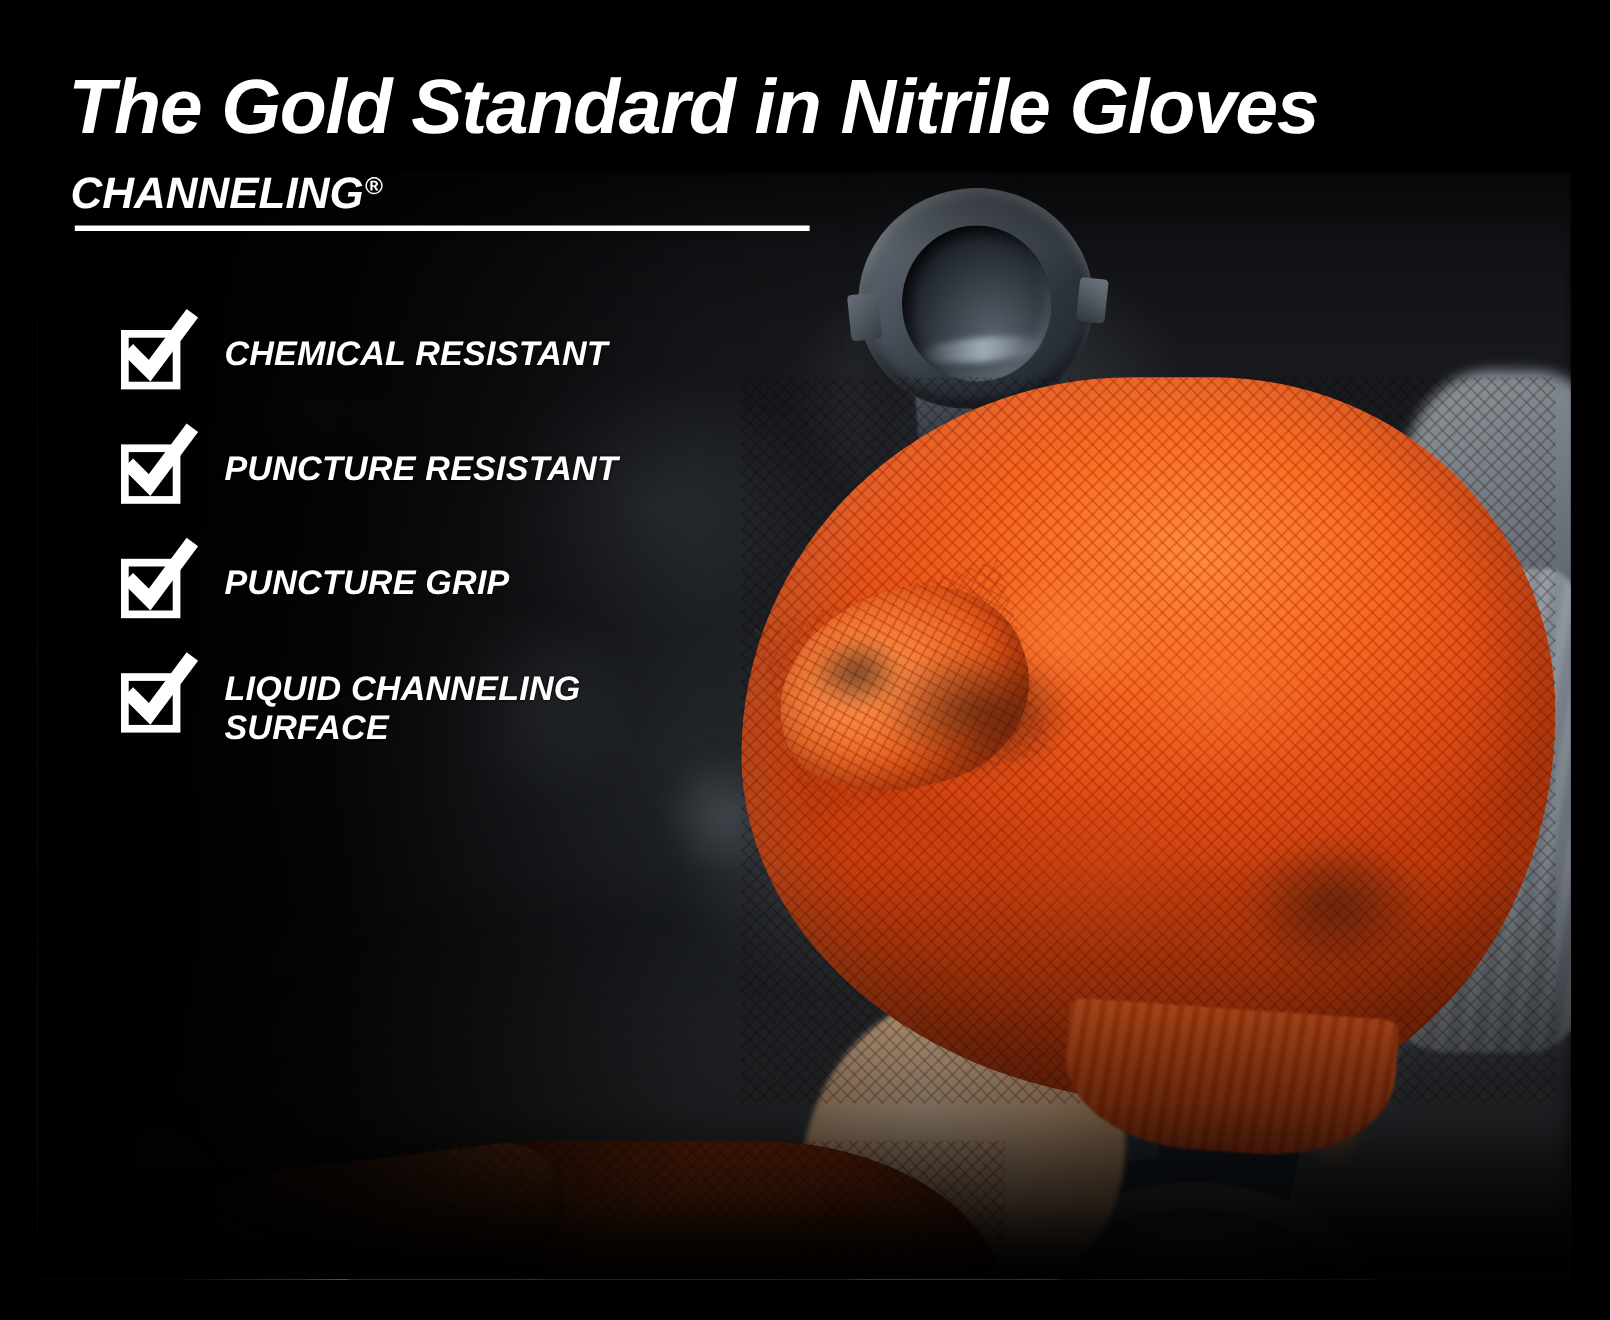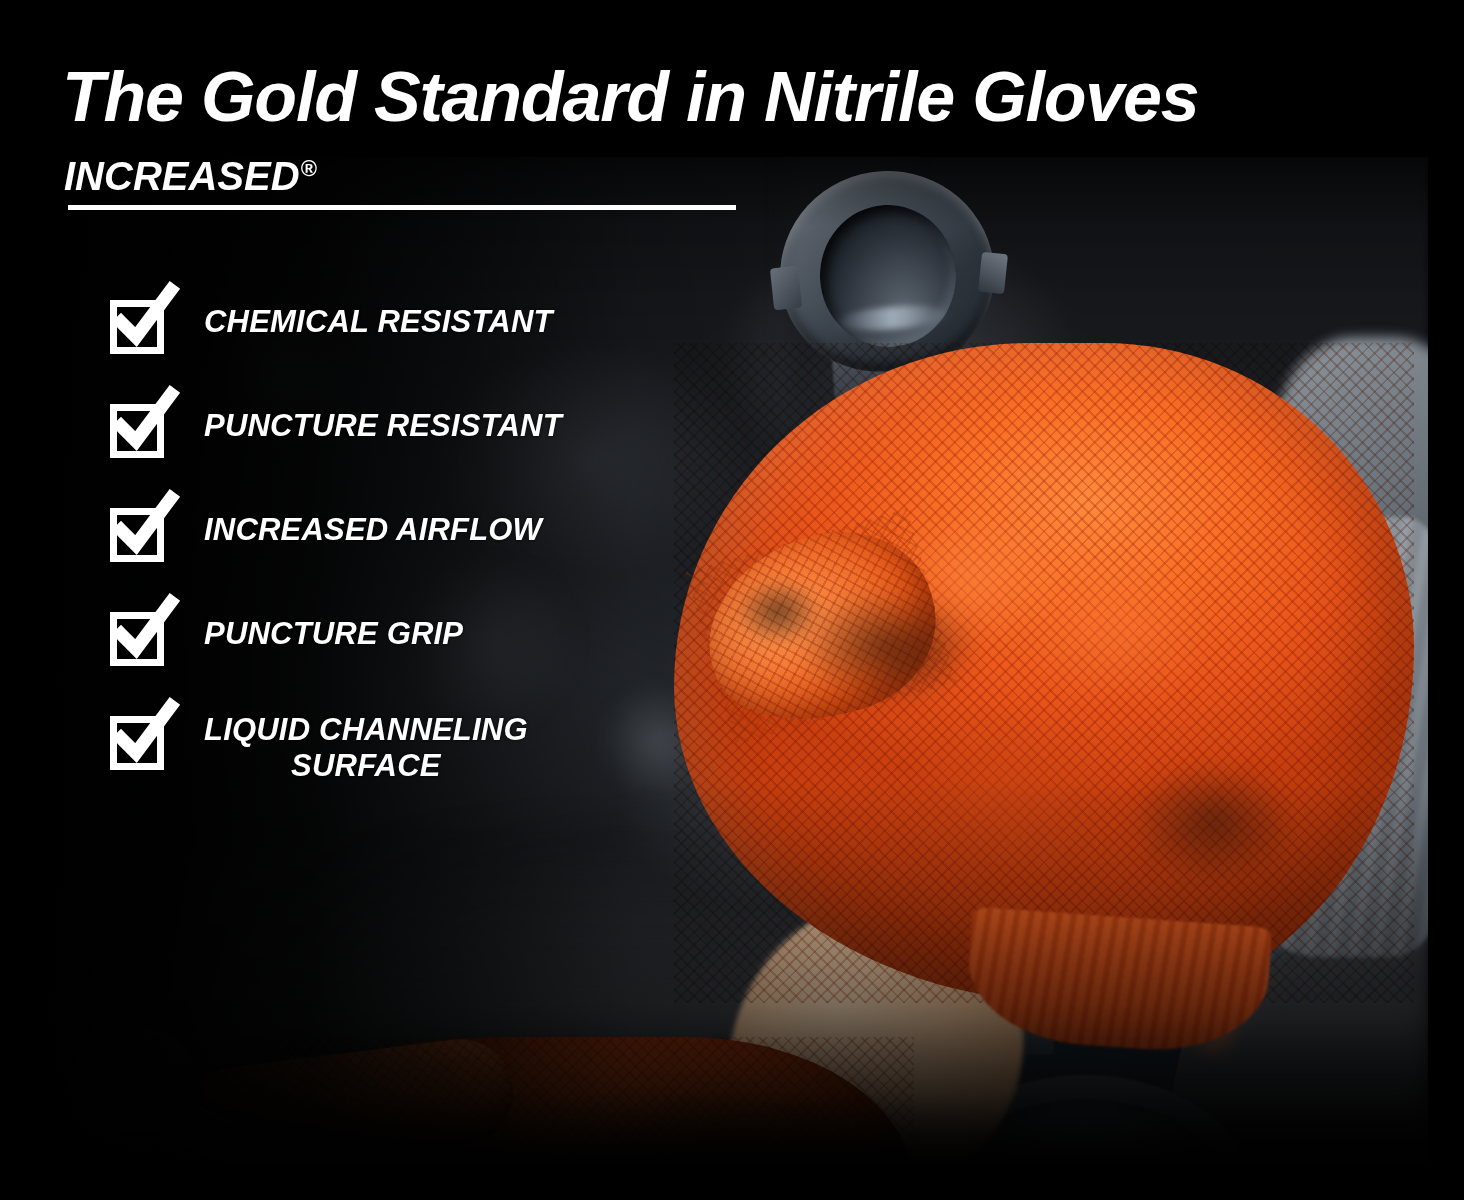--- a/index.html
+++ b/index.html
@@ -271,21 +271,21 @@
     color:#fff; white-space:nowrap;
     display:flex; align-items:flex-start;
   }
   .subtitle .reg { font-size:22px; font-weight:700; margin:2px 8px 0 1px; }
   .rule {
     position:absolute; left:68px; top:205px;
     width:668px; height:5px; background:#fff;
   }
 
   .features { position:absolute; left:106px; top:292px; }
-  .feat { display:flex; align-items:flex-start; margin-bottom:42px;text-align:center; }
+  .feat { display:flex; align-items:flex-start; margin-bottom:42px; }
   .feat:last-child { margin-bottom:16px; }
 
   .cbox { position:relative; width:62px; height:62px; flex:0 0 62px; margin-right:36px; }
   .cbox .sq {
     position:absolute; left:4px; top:8px; width:54px; height:54px;
     border:7px solid #fff;
   }
   .cbox .tick {
     position:absolute; left:5px; top:-4px; width:66px; height:66px;
     overflow:visible;
@@ -360,21 +360,21 @@
 
     <div class="ph fade"></div>
     <div class="ph fade2"></div>
   </div>
 
   <div id="overlay">
 
     <div class="title">The Gold Standard in Nitrile Gloves</div>
 
     <div class="subtitle">
-      <span>INCREASED</span>
+      <span>CHANNELING</span>
         <span class="reg">®</span>
     </div>
 
     <div class="rule"></div>
 
     <div class="features">
 
       <div class="feat">
         <div class="cbox">
           <div class="sq"></div>
@@ -388,29 +388,20 @@
       <div class="feat">
         <div class="cbox">
           <div class="sq"></div>
           <svg class="tick" viewBox="0 0 66 66" fill="none" aria-hidden="true">
             <path d="M10 34 L25 49 L60 2" stroke="#fff" stroke-width="13" stroke-linecap="square"></path>
           </svg>
         </div>
         <div class="feat-label">PUNCTURE RESISTANT</div>
       </div>
 
-      <div class="feat">
-        <div class="cbox">
-          <div class="sq"></div>
-          <svg class="tick" viewBox="0 0 66 66" fill="none" aria-hidden="true">
-            <path d="M10 34 L25 49 L60 2" stroke="#fff" stroke-width="13" stroke-linecap="square"></path>
-          </svg>
-        </div>
-        <div class="feat-label">INCREASED AIRFLOW</div>
-      </div>
 
       <div class="feat">
         <div class="cbox">
           <div class="sq"></div>
           <svg class="tick" viewBox="0 0 66 66" fill="none" aria-hidden="true">
             <path d="M10 34 L25 49 L60 2" stroke="#fff" stroke-width="13" stroke-linecap="square"></path>
           </svg>
         </div>
         <div class="feat-label">PUNCTURE GRIP</div>
       </div>

